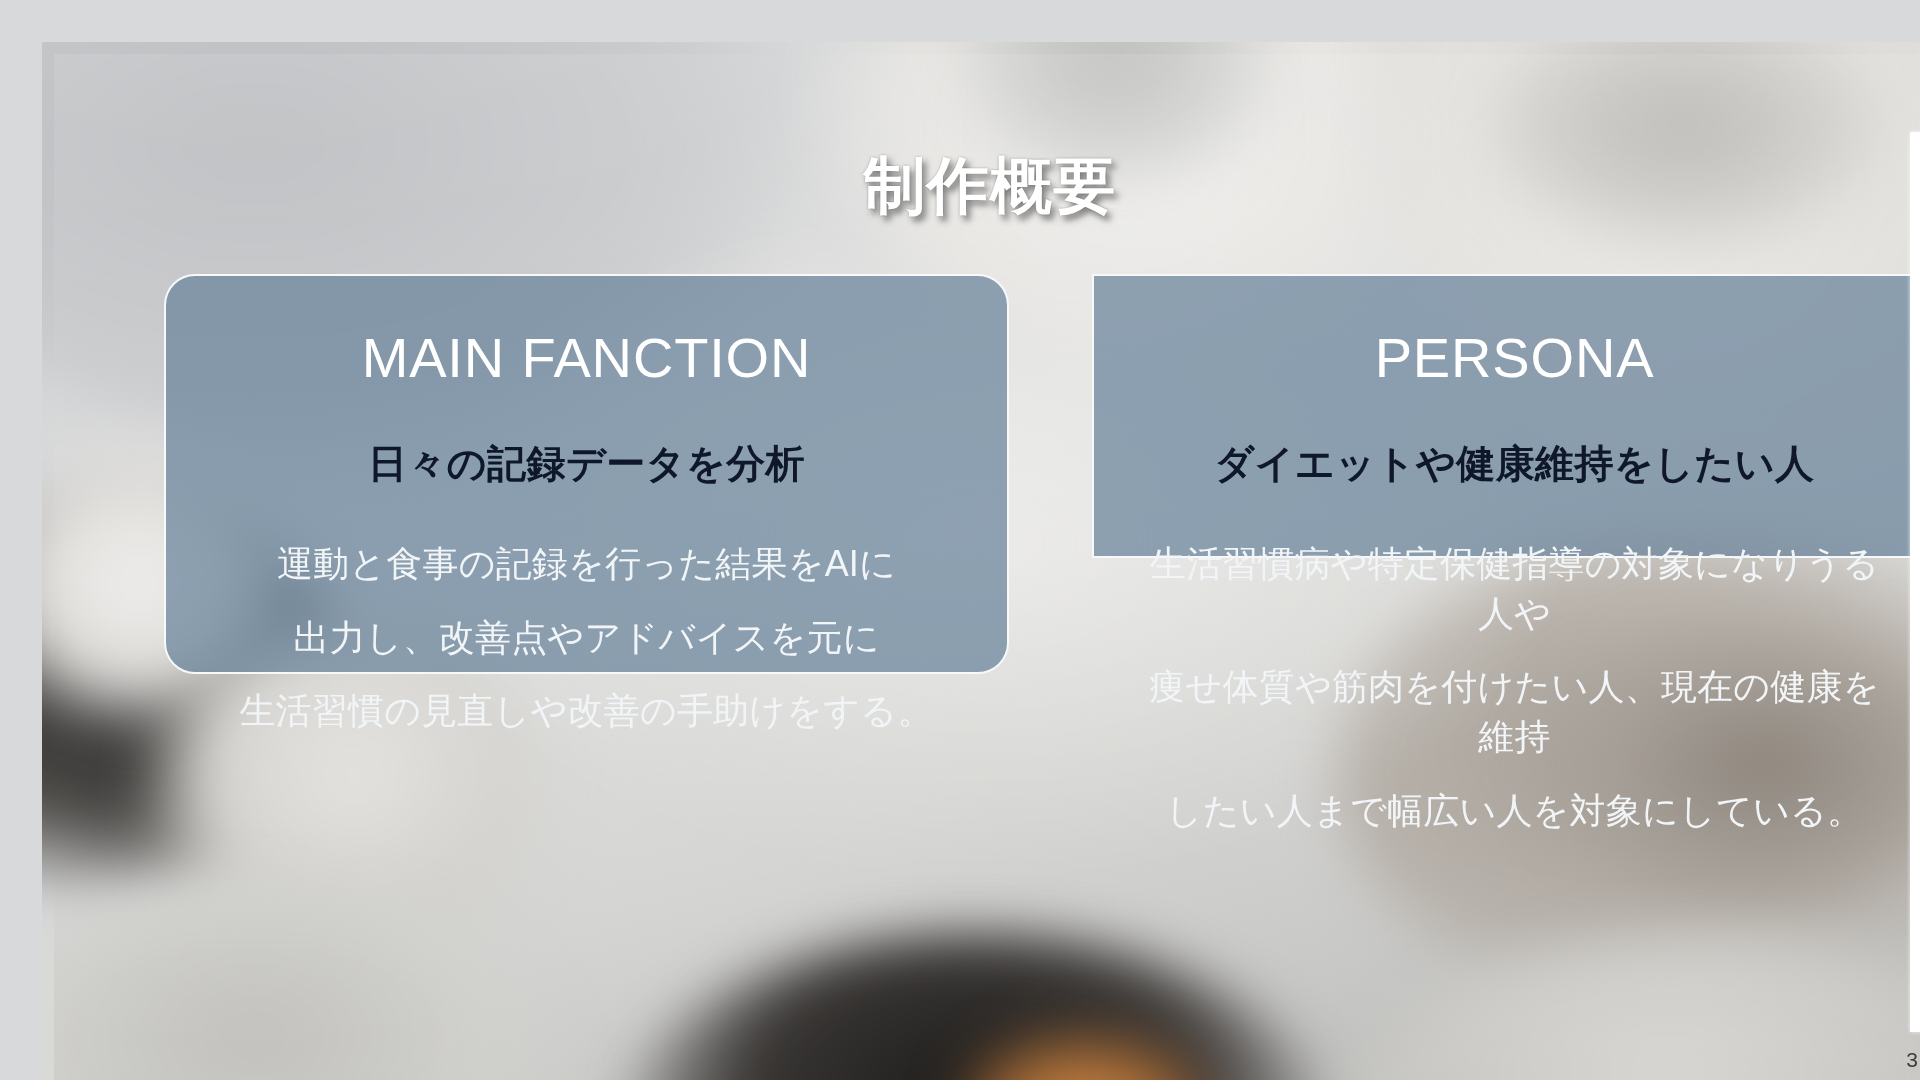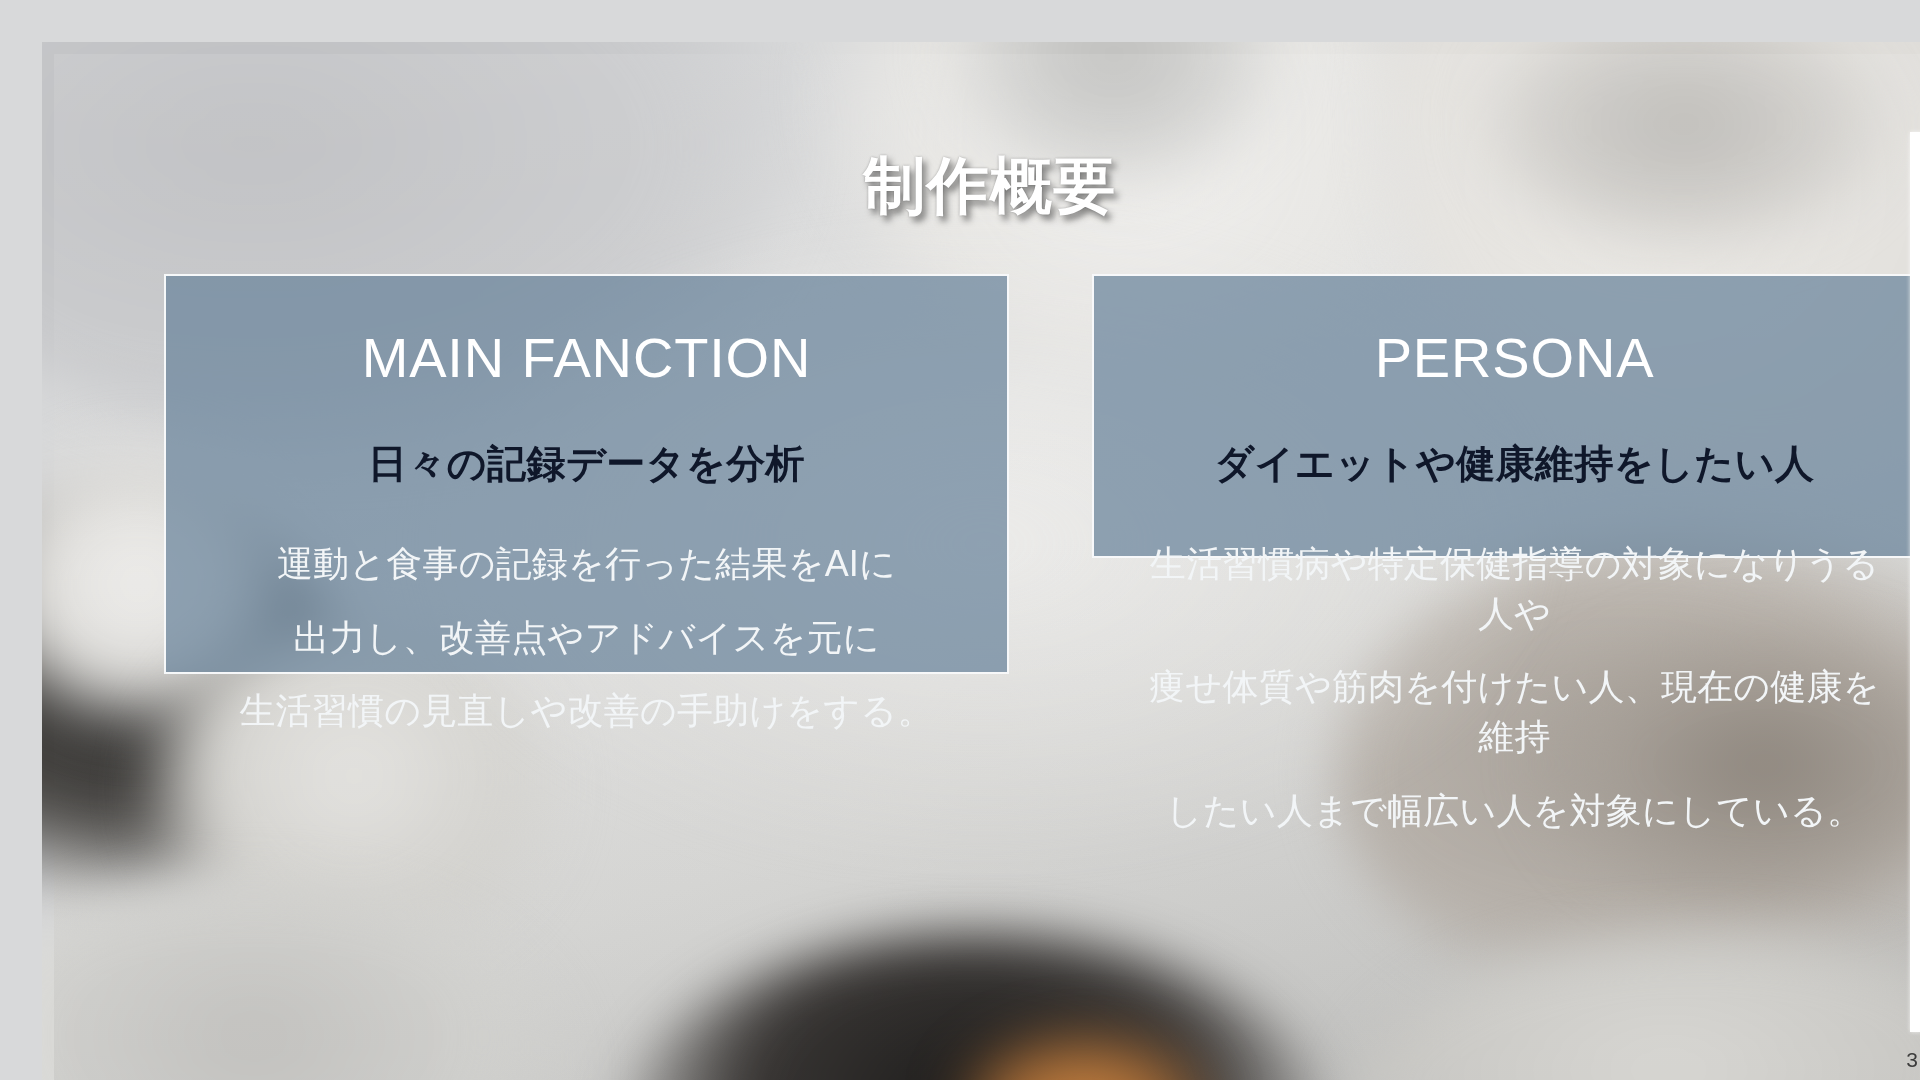--- a/index.html
+++ b/index.html
@@ -74,21 +74,21 @@
   }
 
   
   .card {
     position:absolute;
     background:rgba(106,131,155,.72);
     border:2px solid rgba(255,255,255,.93);
     text-align:center;
     color:#ffffff;
   }
-  #card-main    { left:110px;  top:220px; width:845px;  height:400px; }
+  #card-main    { left:110px;  top:220px; width:845px;  height:400px;border-radius:31px; }
   #card-persona { left:1038px;  top:220px; width:845px;  height:284px; }
   #card-values  { left:110px;  top:650px; width:1730px; height:325px; }
 
   .card-heading {
     font-weight:400;
     letter-spacing:.015em;
     color:#ffffff;
     line-height:1;
   }
   #card-main    .card-heading,

